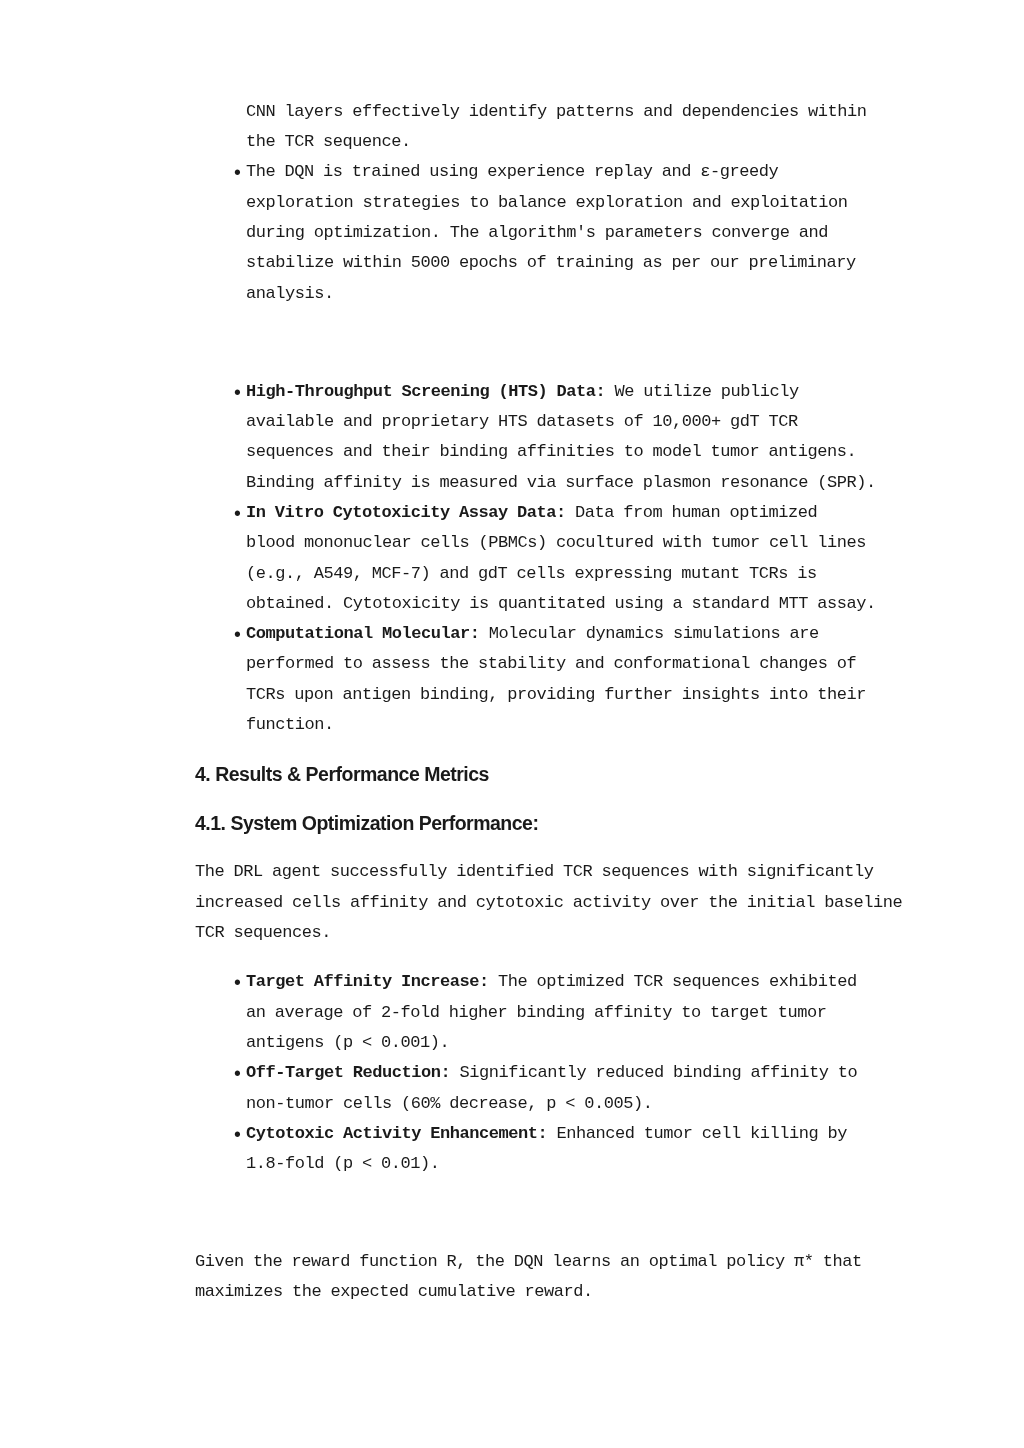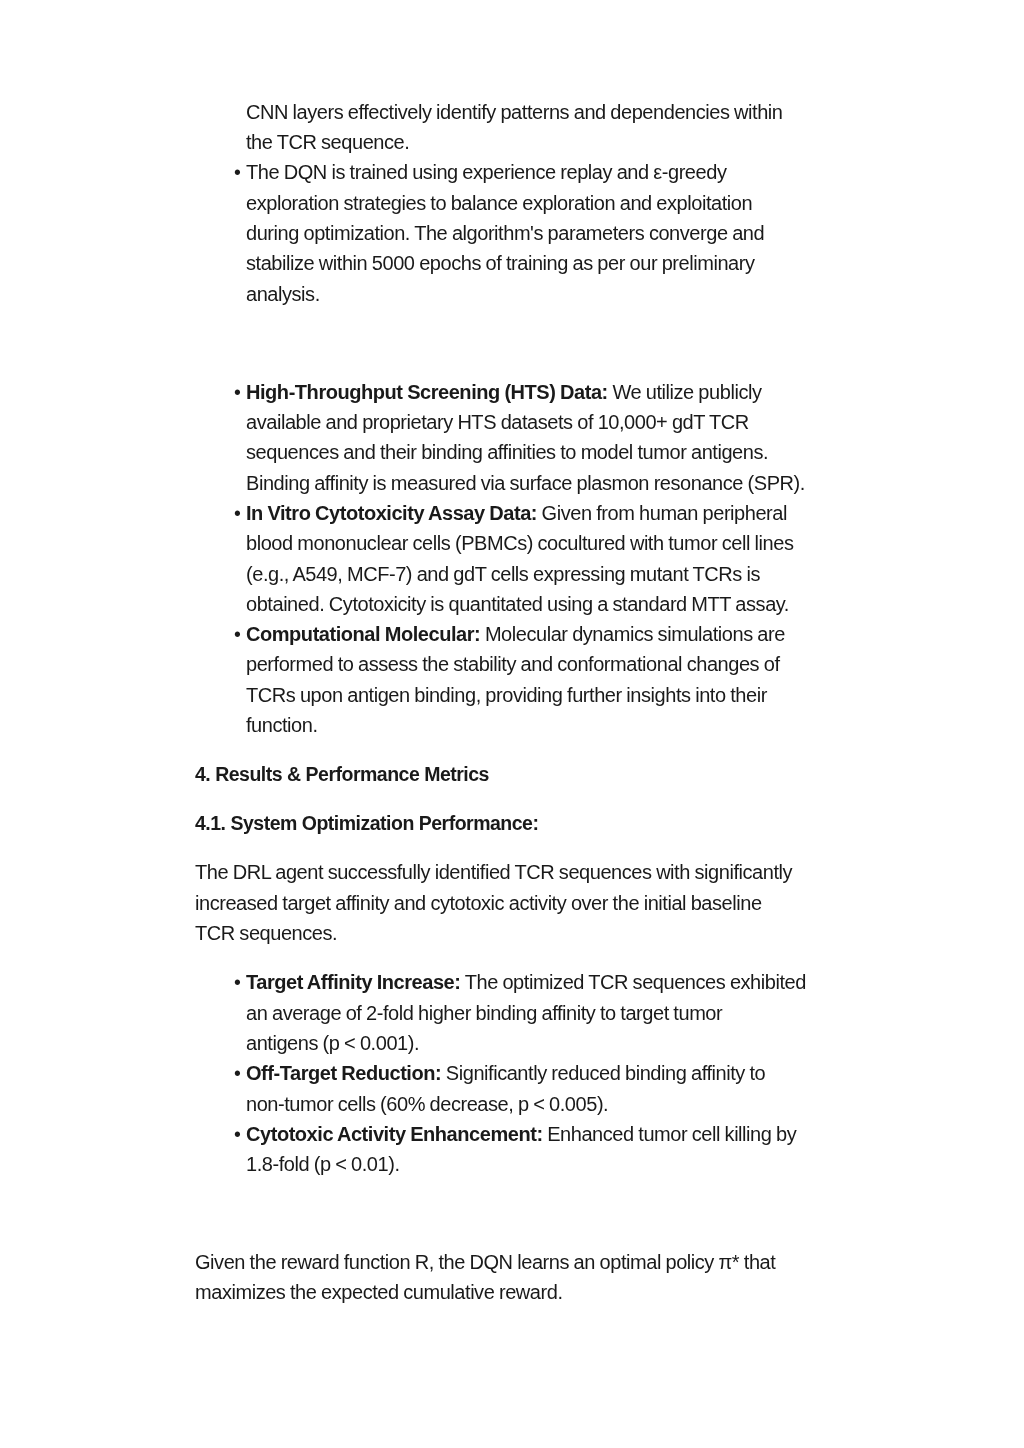--- a/index.html
+++ b/index.html
@@ -16,26 +16,27 @@
       color: #1a1a1a;
     }
     .page {
       position: absolute;
       left: 0; top: 0;
       width: 1024px;
       height: 1448px;
     }
     .line {
       position: absolute;
-      font-size: 20px;
+      font-size: 17px;
       line-height: 30px;
       white-space: nowrap;
       letter-spacing: -0.45px;
       word-spacing: -0.5px;
       transform-origin: left center;
+      font-family: Liberation Mono, monospace;
     }
     .ind { left: 246px; }
     .flush { left: 195px; }
     .bullet {
       position: absolute;
       left: 234px;
       font-size: 19.5px;
       line-height: 30px;
     }
     .heading {
@@ -73,42 +74,42 @@
     <div>
       <span class="bullet" style="top:377px">•</span>
       <div class="line ind" style="top:377px"><b>High-Throughput Screening (HTS) Data:</b><span> We utilize publicly</span></div>
       <div class="line ind" style="top:407px">available and proprietary HTS datasets of 10,000+ gdT TCR</div>
       <div class="line ind" style="top:437px">sequences and their binding affinities to model tumor antigens.</div>
       <div class="line ind" style="top:468px">Binding affinity is measured via surface plasmon resonance (SPR).</div>
     </div>
 
     <div>
       <span class="bullet" style="top:498px">•</span>
-      <div class="line ind" style="top:498px"><b>In Vitro Cytotoxicity Assay Data:</b><span> Given from human peripheral</span></div>
+      <div class="line ind" style="top:498px"><b>In Vitro Cytotoxicity Assay Data:</b><span> Data from human optimized</span></div>
       <div class="line ind" style="top:528px">blood mononuclear cells (PBMCs) cocultured with tumor cell lines</div>
       <div class="line ind" style="top:559px">(e.g., A549, MCF-7) and gdT cells expressing mutant TCRs is</div>
       <div class="line ind" style="top:589px">obtained. Cytotoxicity is quantitated using a standard MTT assay.</div>
     </div>
 
     <div>
       <span class="bullet" style="top:619px">•</span>
       <div class="line ind" style="top:619px"><b>Computational Molecular:</b><span> Molecular dynamics simulations are</span></div>
       <div class="line ind" style="top:649px">performed to assess the stability and conformational changes of</div>
       <div class="line ind" style="top:680px">TCRs upon antigen binding, providing further insights into their</div>
       <div class="line ind" style="top:710px">function.</div>
     </div>
   </div>
 
   <div class="heading" style="top: 759px; transform-origin: left center;">4. Results &amp; Performance Metrics</div>
 
   <div class="heading" style="top: 808px; transform-origin: left center;">4.1. System Optimization Performance:</div>
 
   <div>
     <div class="line flush" style="top:857px">The DRL agent successfully identified TCR sequences with significantly</div>
-    <div class="line flush" style="top:888px">increased target affinity and cytotoxic activity over the initial baseline</div>
+    <div class="line flush" style="top:888px">increased cells affinity and cytotoxic activity over the initial baseline</div>
     <div class="line flush" style="top:918px">TCR sequences.</div>
   </div>
 
   <div>
     <div>
       <span class="bullet" style="top:967px">•</span>
       <div class="line ind" style="top:967px"><b>Target Affinity Increase:</b><span> The optimized TCR sequences exhibited</span></div>
       <div class="line ind" style="top:998px">an average of 2-fold higher binding affinity to target tumor</div>
       <div class="line ind" style="top:1028px">antigens (p &lt; 0.001).</div>
     </div>

